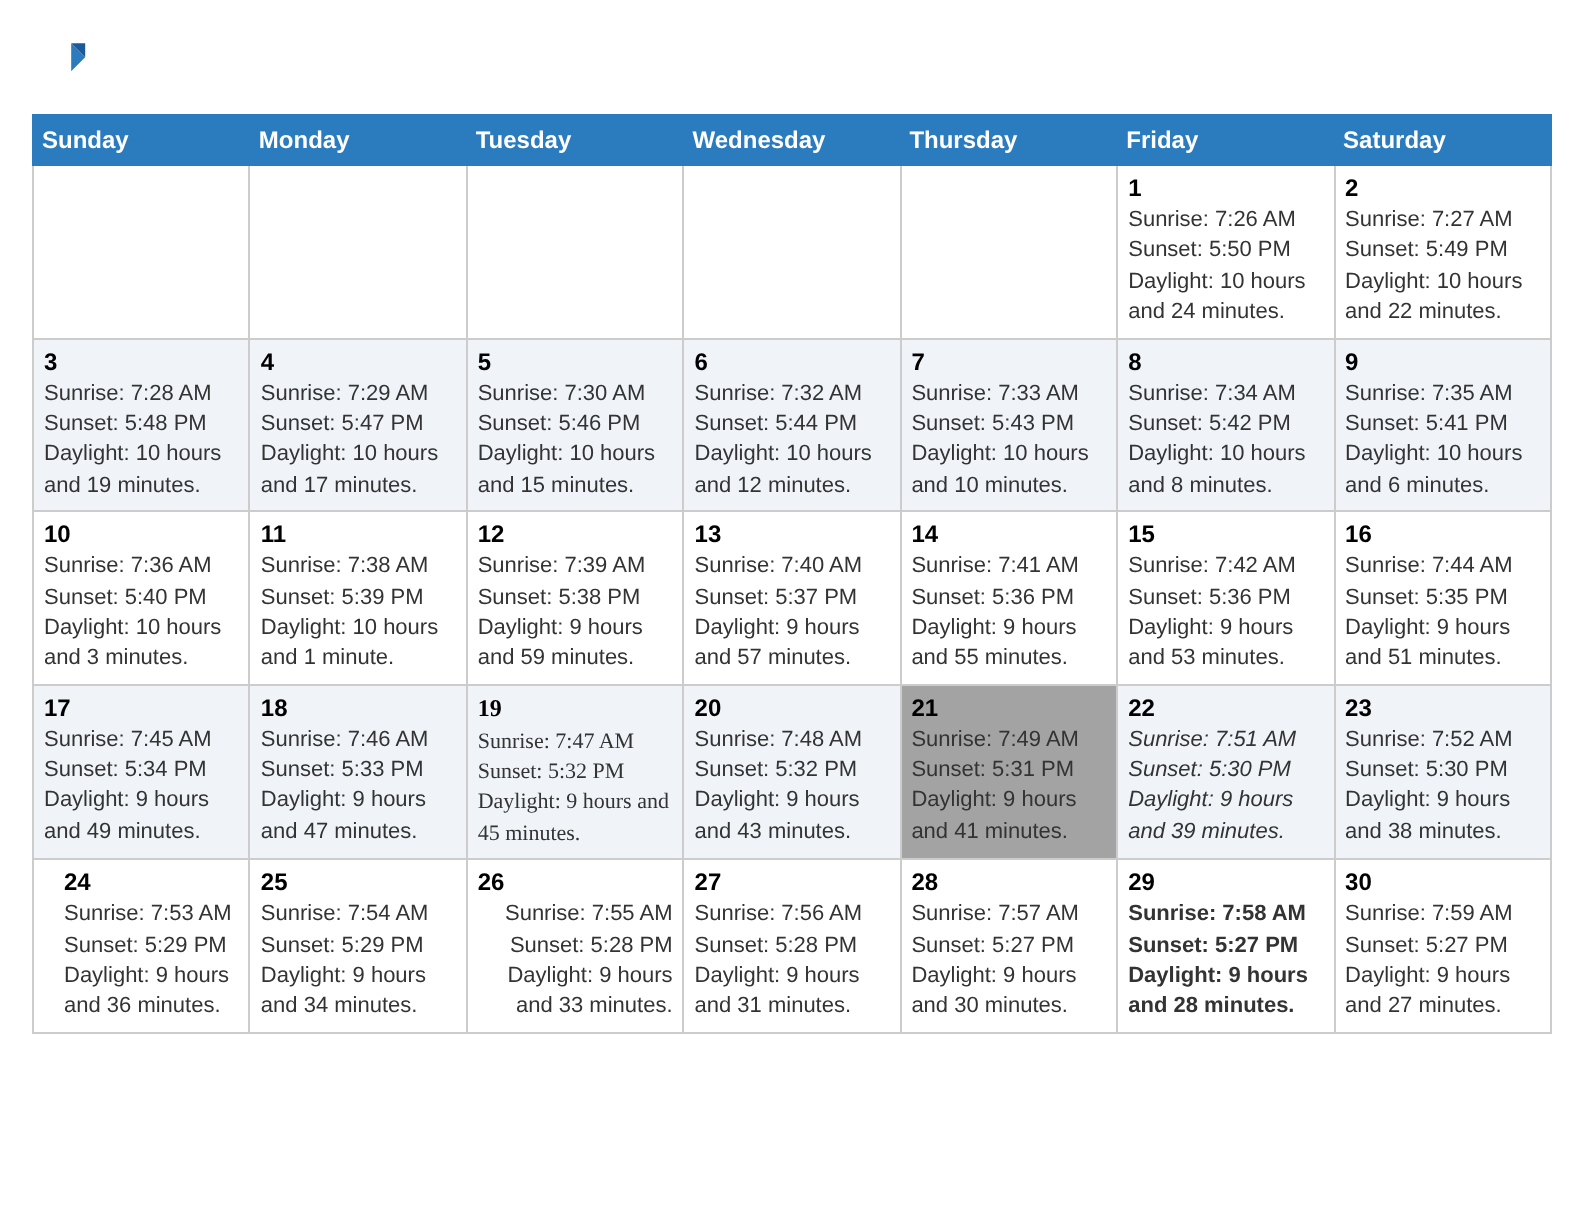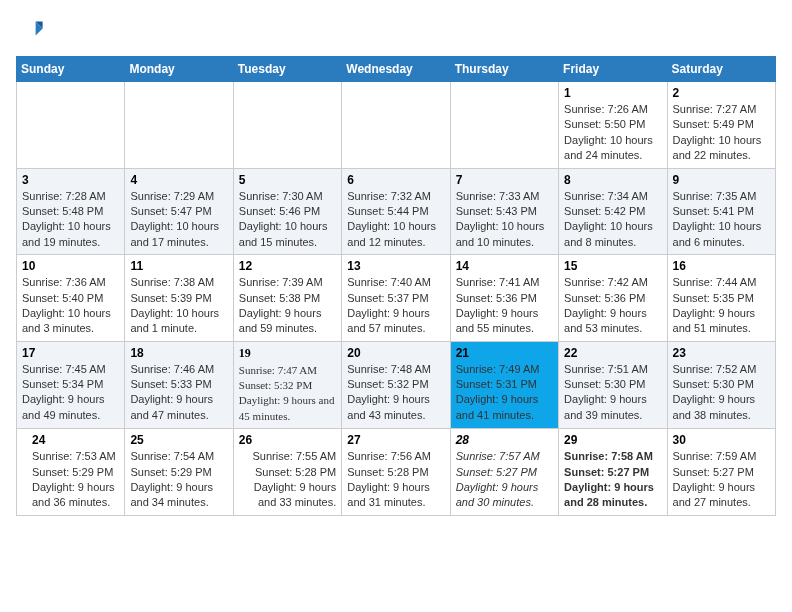--- a/index.html
+++ b/index.html
@@ -247,29 +247,29 @@
           <div class="day-info" style="white-space: pre-line;">Sunrise: 7:47 AM
 Sunset: 5:32 PM
 Daylight: 9 hours and 45 minutes.</div>
         </td>
         <td style="background: rgb(240, 244, 248);">
           <span class="day-num">20</span>
           <div class="day-info" style="white-space: pre-line;">Sunrise: 7:48 AM
 Sunset: 5:32 PM
 Daylight: 9 hours and 43 minutes.</div>
         </td>
-        <td style="background: #0ea5e9;">
+        <td style="background: #a3a3a3;">
           <span class="day-num">21</span>
           <div class="day-info" style="white-space: pre-line;">Sunrise: 7:49 AM
 Sunset: 5:31 PM
 Daylight: 9 hours and 41 minutes.</div>
         </td>
         <td style="background: rgb(240, 244, 248);">
           <span class="day-num">22</span>
-          <div class="day-info" style="white-space: pre-line;">Sunrise: 7:51 AM
+          <div class="day-info" style="white-space: pre-line; font-style: italic;">Sunrise: 7:51 AM
 Sunset: 5:30 PM
 Daylight: 9 hours and 39 minutes.</div>
         </td>
         <td style="background: rgb(240, 244, 248);">
           <span class="day-num">23</span>
           <div class="day-info" style="white-space: pre-line;">Sunrise: 7:52 AM
 Sunset: 5:30 PM
 Daylight: 9 hours and 38 minutes.</div>
         </td>
       </tr>
@@ -291,21 +291,21 @@
           <div class="day-info" style="white-space: pre-line; text-align: right;">Sunrise: 7:55 AM
 Sunset: 5:28 PM
 Daylight: 9 hours and 33 minutes.</div>
         </td>
         <td style="background: rgb(255, 255, 255);">
           <span class="day-num">27</span>
           <div class="day-info" style="white-space: pre-line;">Sunrise: 7:56 AM
 Sunset: 5:28 PM
 Daylight: 9 hours and 31 minutes.</div>
         </td>
-        <td style="background: rgb(255, 255, 255); font-style: italic;">
+        <td style="background: rgb(255, 255, 255);">
           <span class="day-num">28</span>
           <div class="day-info" style="white-space: pre-line;">Sunrise: 7:57 AM
 Sunset: 5:27 PM
 Daylight: 9 hours and 30 minutes.</div>
         </td>
         <td style="background: rgb(255, 255, 255);">
           <span class="day-num">29</span>
           <div class="day-info" style="white-space: pre-line; font-weight: bold;">Sunrise: 7:58 AM
 Sunset: 5:27 PM
 Daylight: 9 hours and 28 minutes.</div>

